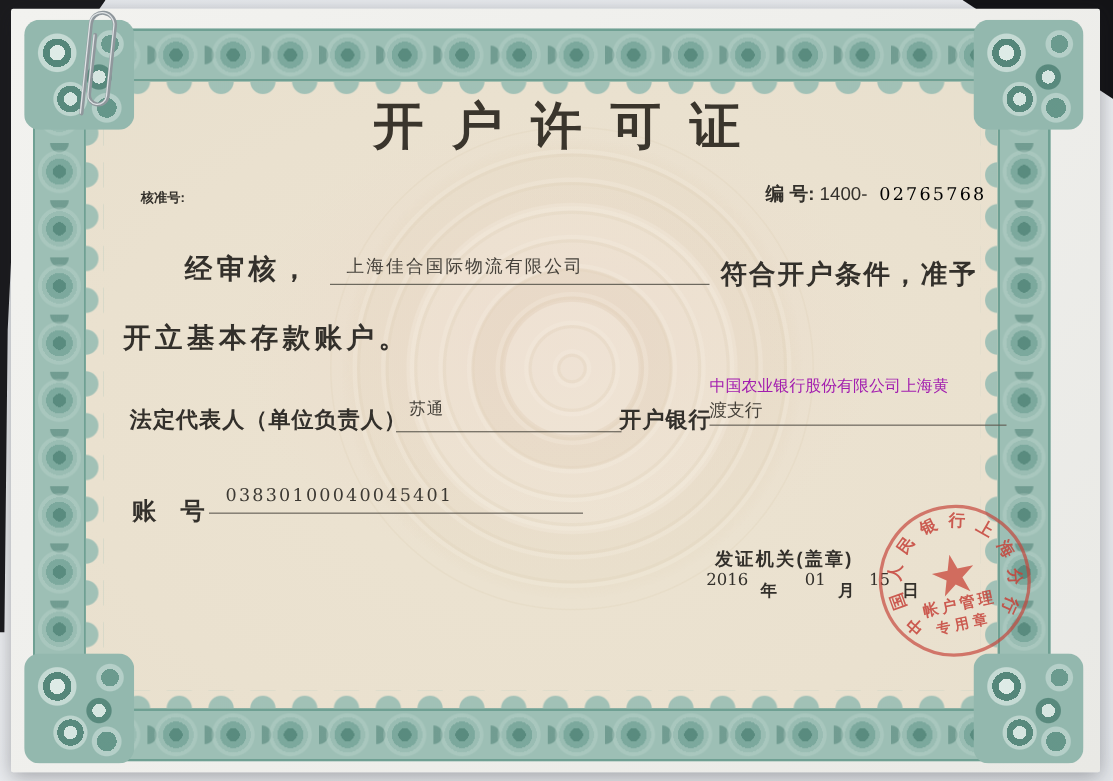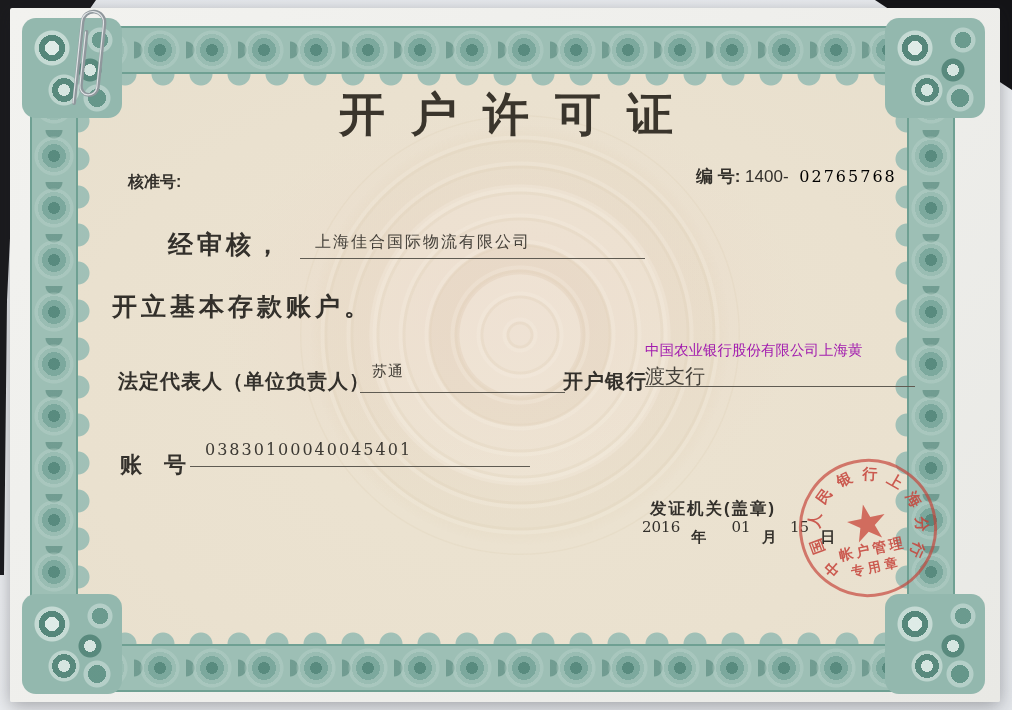--- a/index.html
+++ b/index.html
@@ -121,41 +121,42 @@
   <div class="scallop h bottom"></div>
   <div class="scallop v left"></div>
   <div class="scallop v right"></div>
   <div class="corner tl"></div>
   <div class="corner tr"></div>
   <div class="corner bl"></div>
   <div class="corner br"></div>
 
   <div class="txt title">开户许可证</div>
 
-  <div class="txt lbl" style="left:128px;top:172px;font-size:16px;">核准号:</div>
+  <div class="txt lbl" style="left:128px;top:172px;font-size:12px;">核准号:</div>
 
   <div class="txt" style="left:696px;top:165px;font-size:17px;">
     <span class="lbl">编 号: </span>
     <span>1400-</span>
     <span class="red serif" style="margin-left:6px;letter-spacing:2px;font-size:16px;">02765768</span>
   </div>
 
   <div class="txt lbl" style="left:168px;top:228px;font-size:25px;letter-spacing:4px;">经审核，</div>
   <div class="txt" style="left:315px;top:232px;font-size:16px;letter-spacing:2px;color:#45413a;">上海佳合国际物流有限公司</div>
   <div class="uline" style="left:300px;top:258px;width:345px;"></div>
+  <div class="txt lbl" style="left:655px;top:233px;font-size:24px;letter-spacing:2px;">符合开户条件，准予</div>
 
   <div class="txt lbl" style="left:118px;top:368px;font-size:20px;letter-spacing:1px;">法定代表人（单位负责人）</div>
 
   <div class="txt lbl" style="left:112px;top:290px;font-size:25px;letter-spacing:4px;">开立基本存款账户。</div>
   <div class="txt" style="left:372px;top:362px;font-size:15px;letter-spacing:1px;color:#45413a;">苏通</div>
   <div class="uline" style="left:360px;top:392px;width:205px;"></div>
 
   <div class="txt lbl" style="left:563px;top:368px;font-size:20px;letter-spacing:1px;">开户银行</div>
   <div class="txt" style="left:645px;top:341px;font-size:14.5px;color:#a21caf;">中国农业银行股份有限公司上海黄</div>
-  <div class="txt" style="left:645px;top:363px;font-size:20px;color:#45413a;">渡支行</div>
+  <div class="txt" style="left:645px;top:363px;font-size:16px;color:#45413a;">渡支行</div>
   <div class="uline" style="left:645px;top:386px;width:270px;"></div>
 
   <div class="txt lbl" style="left:120px;top:450px;font-size:22px;">账　号</div>
   <div class="txt serif" style="left:205px;top:440px;font-size:16px;letter-spacing:2px;color:#3c3933;">03830100040045401</div>
   <div class="uline" style="left:190px;top:466px;width:340px;"></div>
 
   <div class="txt lbl" style="left:650px;top:498px;font-size:16.5px;letter-spacing:2px;">发证机关(盖章)</div>
   <div class="txt" style="left:642px;top:518px;font-size:15px;">
     <span class="serif">2016</span>
     <span class="lbl" style="position:relative;top:10px;margin-left:7px;">年</span>

